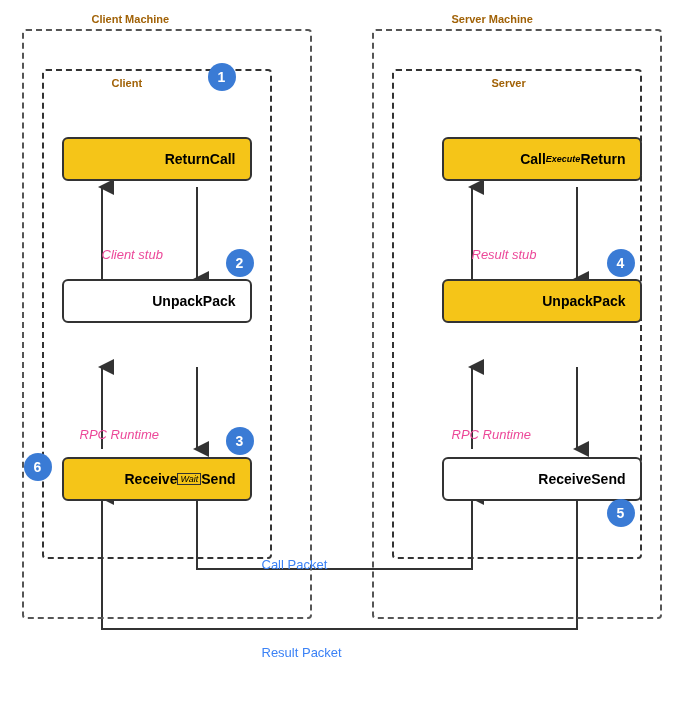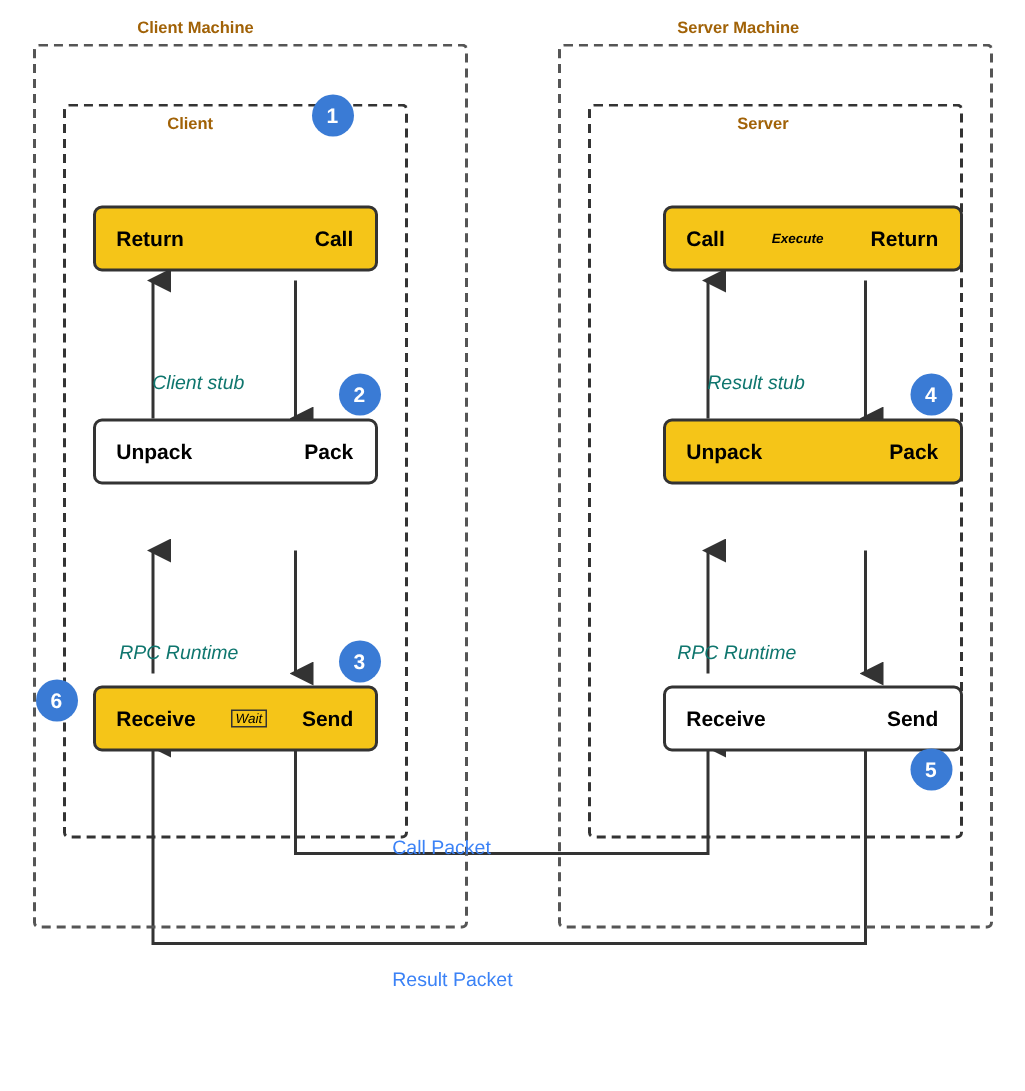--- a/index.html
+++ b/index.html
@@ -76,37 +76,37 @@
       justify-content: center;
       z-index: 10;
     }
     
     .comp-box {
       position: absolute;
       border: 2px solid #333;
       border-radius: 6px;
       display: flex;
       align-items: center;
-      justify-content: space-between;
+      justify-content: flex-end;
       padding: 0 14px;
       font-size: 14px;
       font-weight: bold;
     }
     .comp-box.yellow {
       background: #f5c518;
       border-color: #333;
     }
     .comp-box.white {
       background: #fff;
       border-color: #333;
     }
     
     .sub-label {
       position: absolute;
-      color: #0f766e;
+      color: #ec4899;
       font-size: 13px;
       font-style: italic;
     }
     
     .arrows-svg {
       position: absolute;
       top: 0; left: 0;
       width: 660px;
       height: 710px;
       pointer-events: none;

